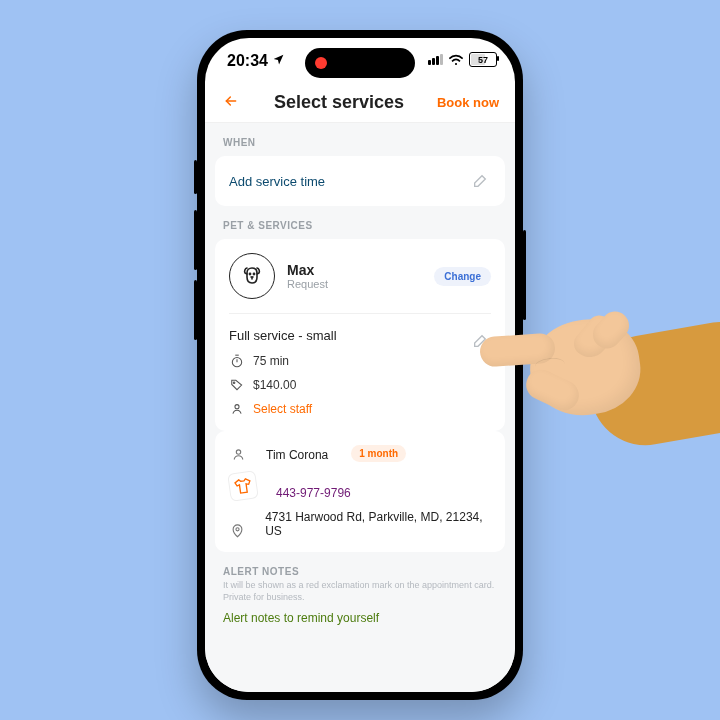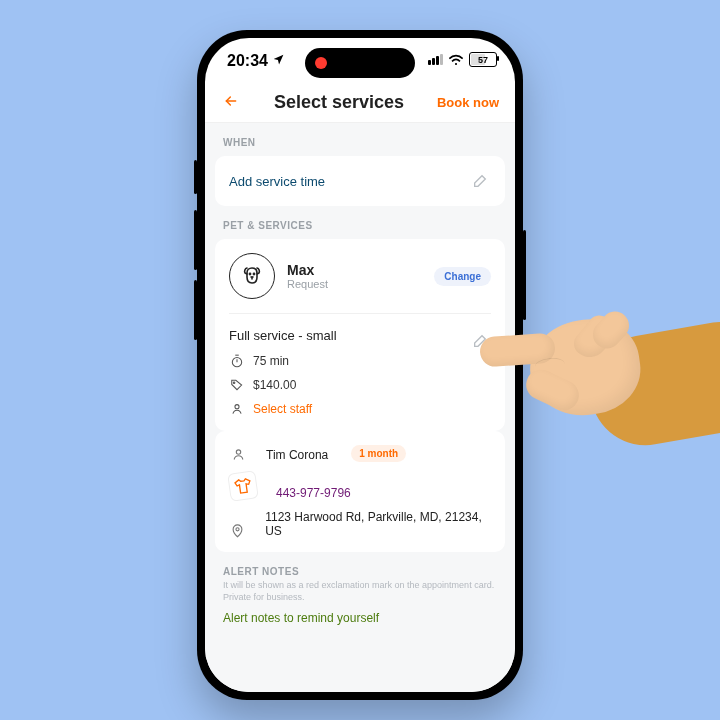--- a/index.html
+++ b/index.html
@@ -242,21 +242,21 @@
               </span>
               <span class="phone-num">443-977-9796</span>
             </div>
             <div class="line">
               <span class="mi">
                 <svg width="15" height="15" viewBox="0 0 24 24" fill="none" stroke="currentColor" stroke-width="1.8">
                     <path d="M12 22s7-6 7-12a7 7 0 10-14 0c0 6 7 12 7 12z"></path>
                     <circle cx="12" cy="10" r="2.5"></circle>
                   </svg>
               </span>
-              <span style="font-weight:500">1123 Harwood Rd, Parkville, MD, 21234, US</span>
+              <span style="font-weight:500">4731 Harwood Rd, Parkville, MD, 21234, US</span>
             </div>
           </div>
 
           <div class="section-label" style="padding-bottom:2px">ALERT NOTES</div>
           <div class="section-sub">It will be shown as a red exclamation mark on the appointment card. Private for business.</div>
           <div class="alert-input">Alert notes to remind yourself</div>
 
         </div>
       </div>
     </div>

